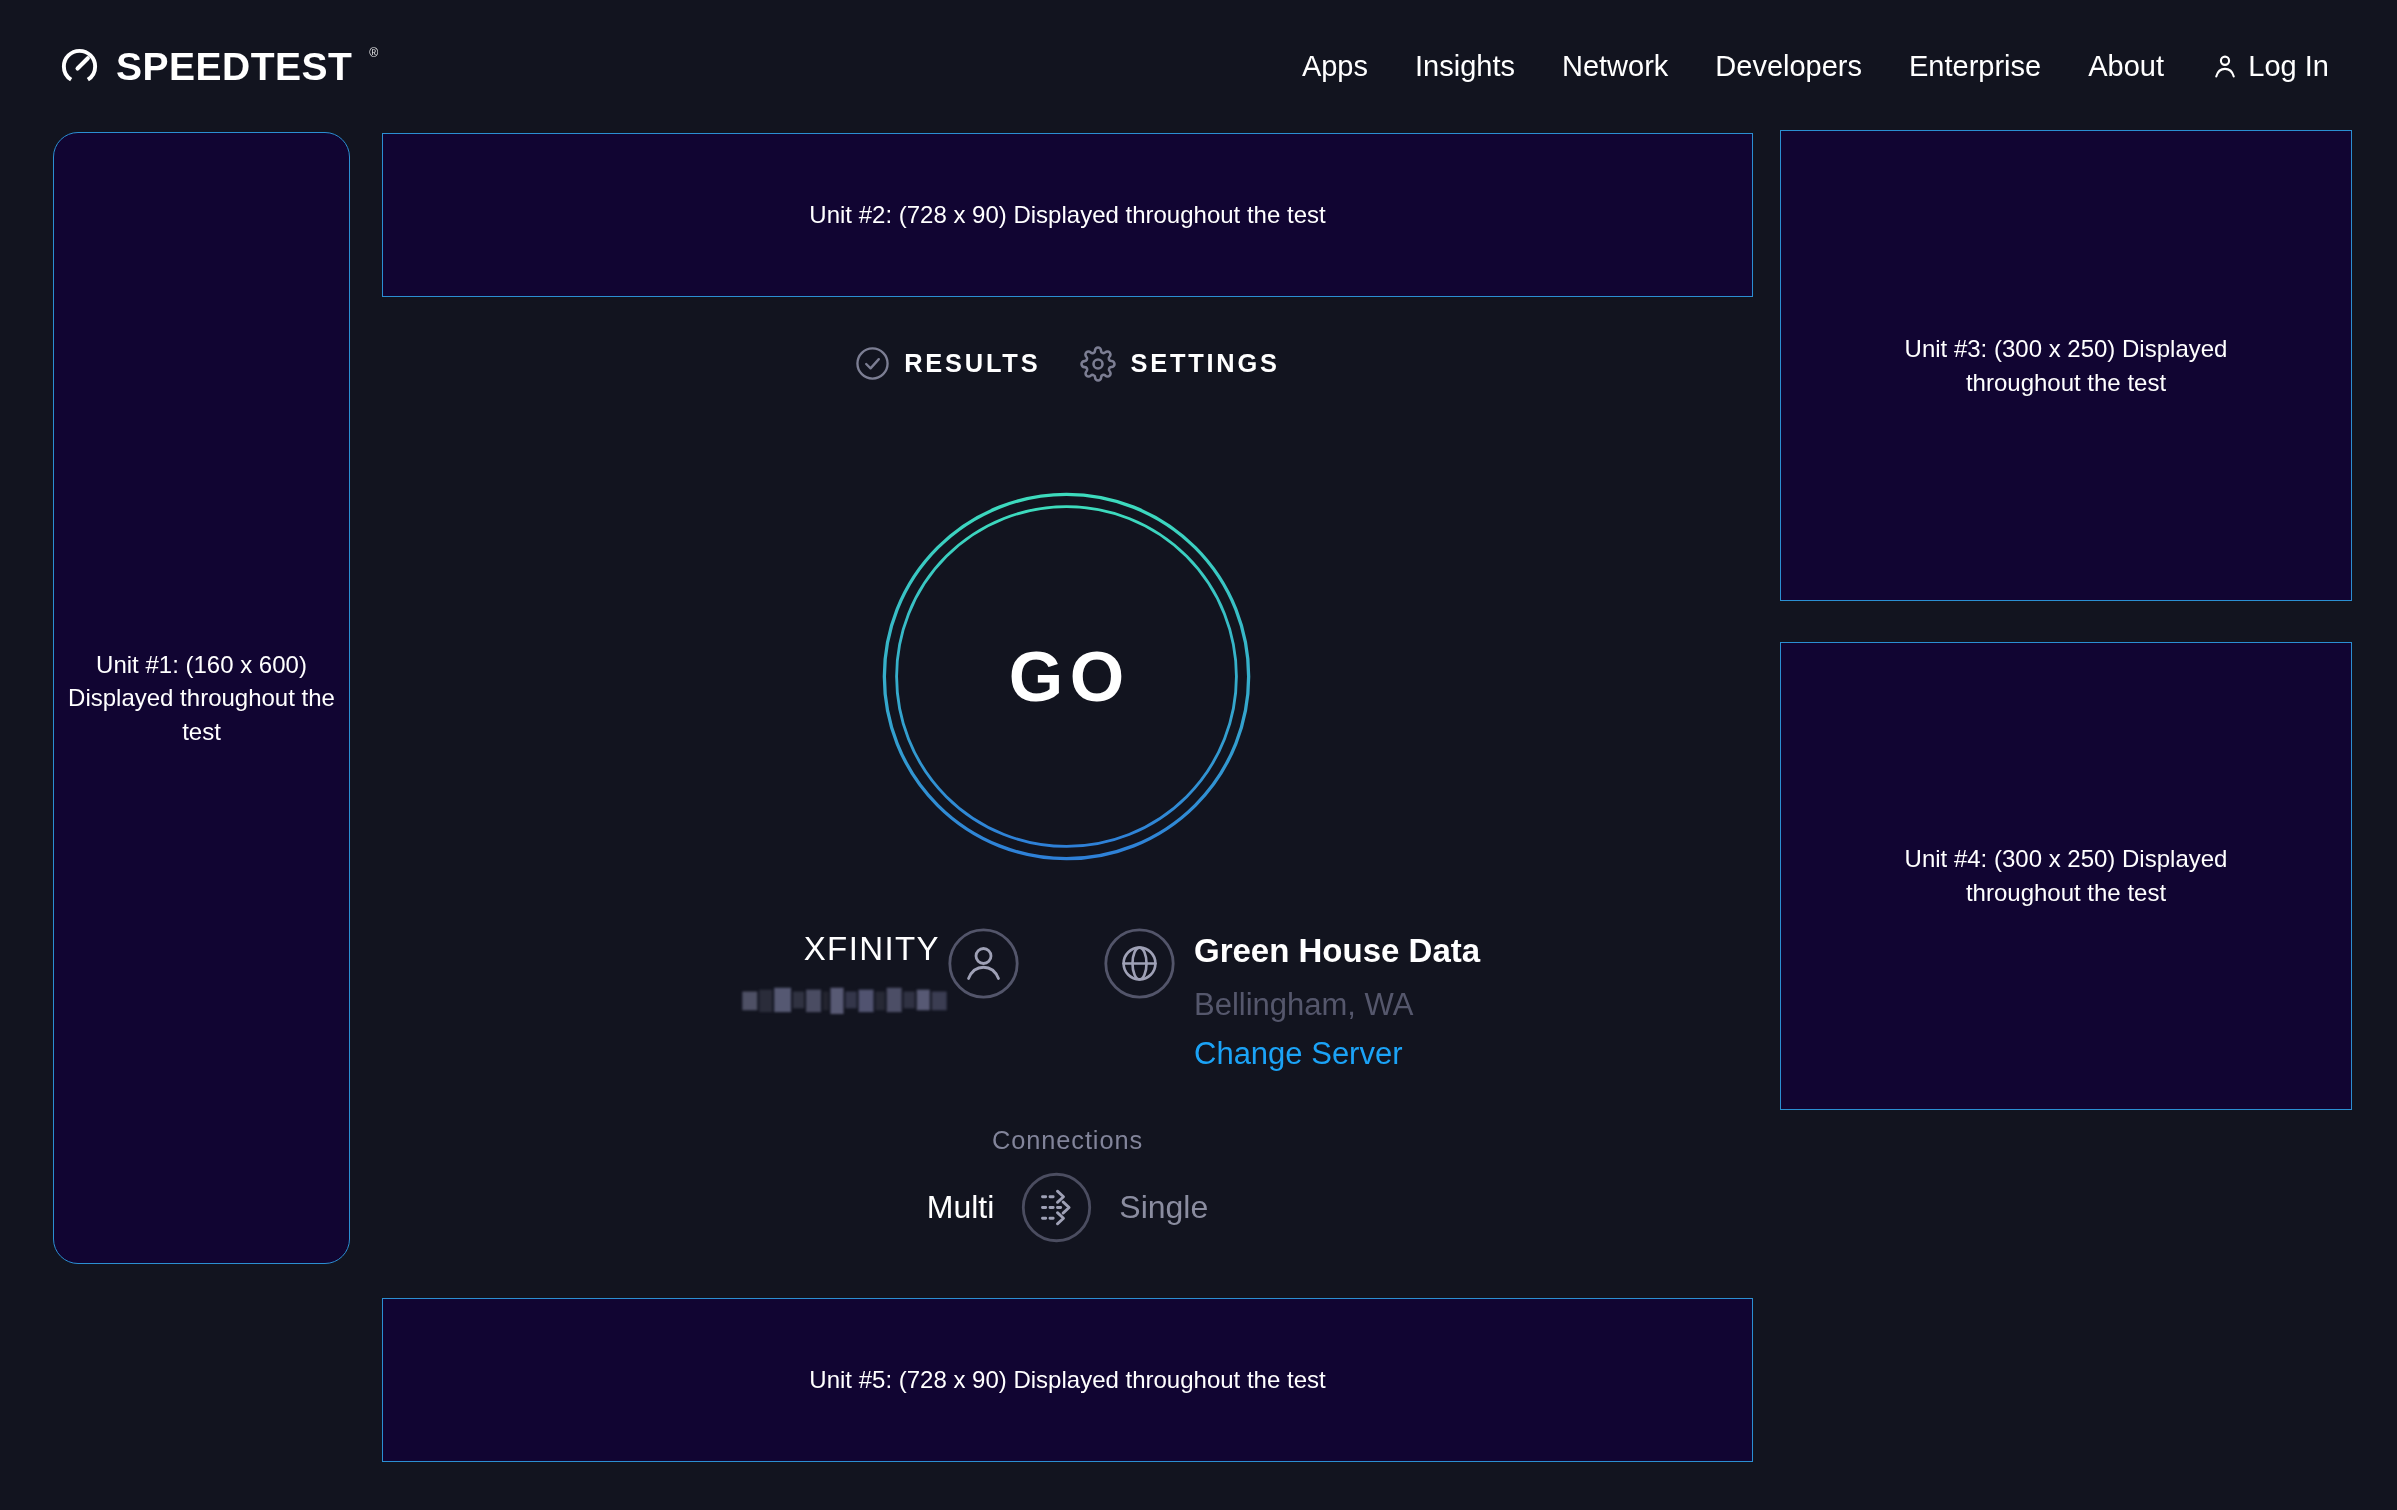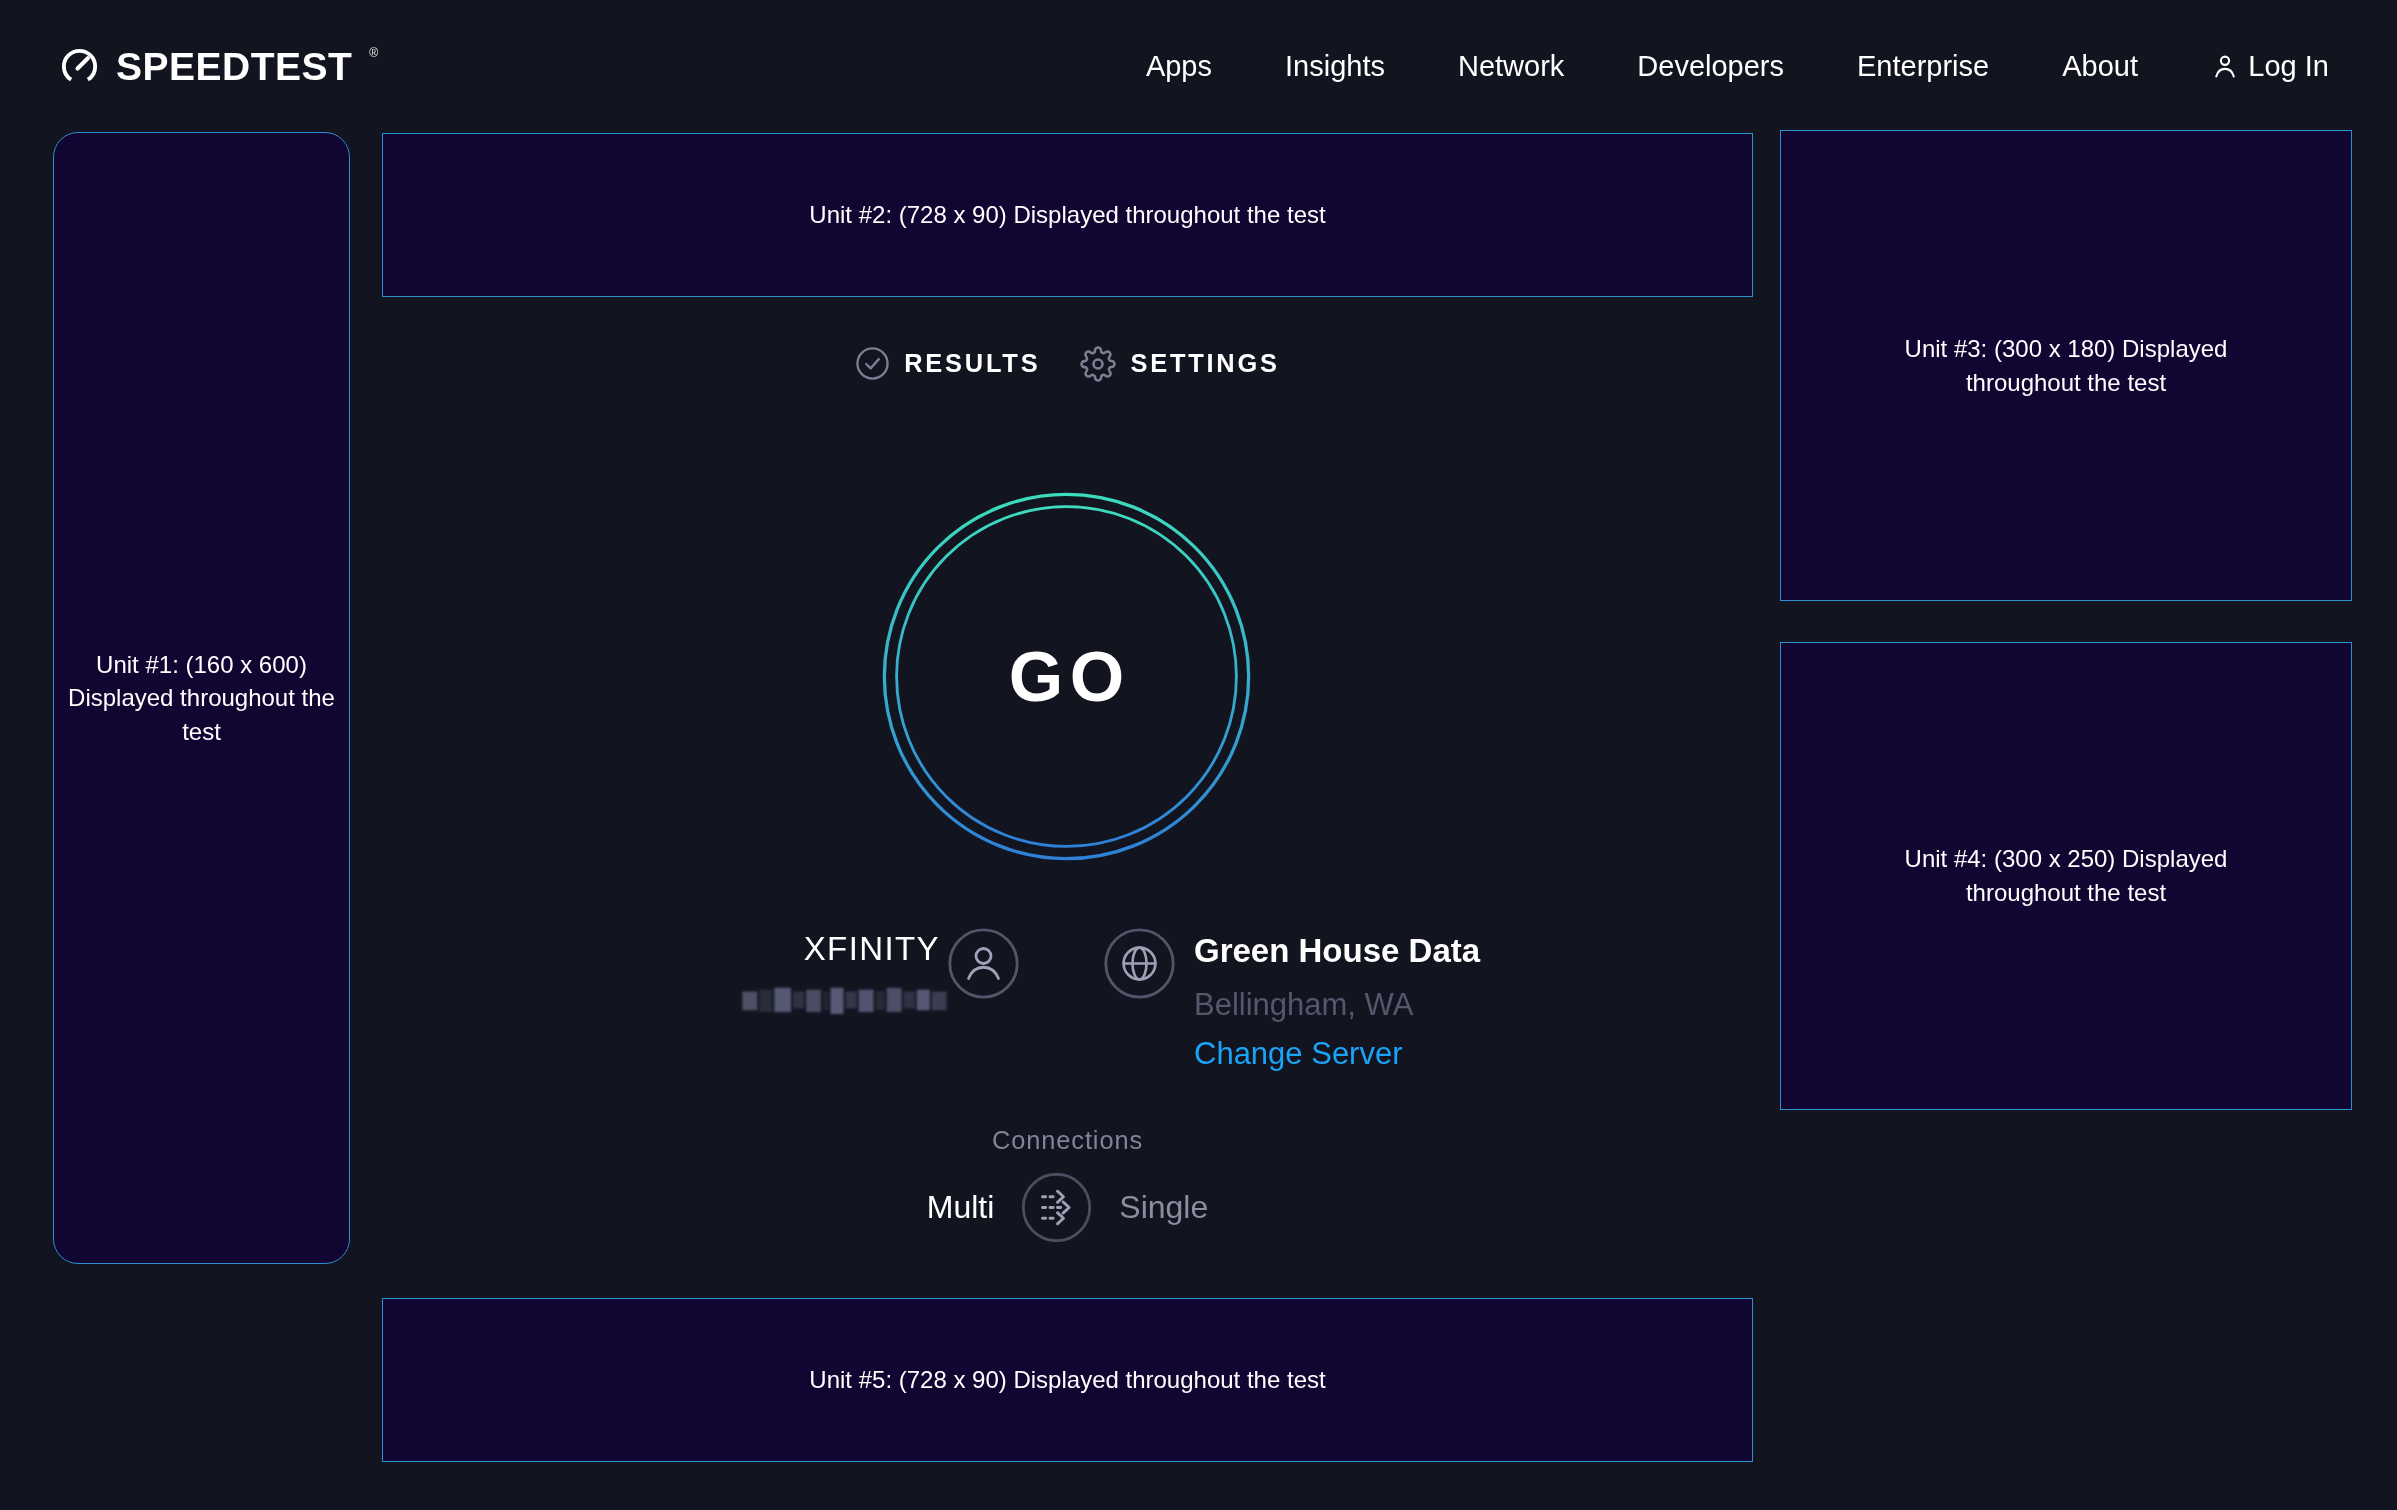--- a/index.html
+++ b/index.html
@@ -18,21 +18,21 @@
     position:absolute;left:0;top:0;width:2397px;height:132px;
     display:flex;align-items:center;justify-content:space-between;
     padding:0 68px 0 58px;box-sizing:border-box;
   }
   .logo{display:flex;align-items:flex-start;gap:15px;text-decoration:none;color:#fff;cursor:pointer;text-align:right;}
   .logo-gauge{margin-top:1.9px;}
   .logo-gauge circle{fill:none;stroke:#fff;stroke-width:4;}
   .logo-gauge line{stroke:#fff;stroke-width:4.2;stroke-linecap:round;}
   .logo-text{font-size:39px;font-weight:700;letter-spacing:0.5px;line-height:45px;}
   .logo-mark{font-size:12.2px;line-height:12.2px;margin-left:1.9px;margin-top:3.8px;opacity:.9;}
-  .nav-items{display:flex;align-items:center;gap:73px;}
+  .nav-items{display:flex;align-items:center;gap:47px;}
   .nav-item{font-size:29px;color:#fff;text-decoration:none;cursor:pointer;white-space:nowrap;}
   .login{display:flex;align-items:center;gap:9.4px;}
   .login-icon circle,.login-icon path{fill:none;stroke:#fff;stroke-width:1.8;stroke-linecap:round;}
 
   
   .ad{
     background:#110532;border:1.9px solid #2b8fd2;box-sizing:border-box;
     display:flex;align-items:center;justify-content:center;text-align:center;
     cursor:pointer;
   }
@@ -111,21 +111,21 @@
   </nav>
 </header>
 
 <div class="ad ad-1 abs">
   <span class="ad-text w300">Unit #1: (160 x 600) Displayed throughout the test</span>
 </div>
 <div class="ad ad-2 abs">
   <span class="ad-text">Unit #2: (728 x 90) Displayed throughout the test</span>
 </div>
 <div class="ad ad-3 abs">
-  <span class="ad-text w380">Unit #3: (300 x 180) Displayed throughout the test</span>
+  <span class="ad-text w380">Unit #3: (300 x 250) Displayed throughout the test</span>
 </div>
 <div class="ad ad-4 abs">
   <span class="ad-text w380">Unit #4: (300 x 250) Displayed throughout the test</span>
 </div>
 <div class="ad ad-5 abs">
   <span class="ad-text">Unit #5: (728 x 90) Displayed throughout the test</span>
 </div>
 
 <div class="tabs abs">
   <div class="tab">

